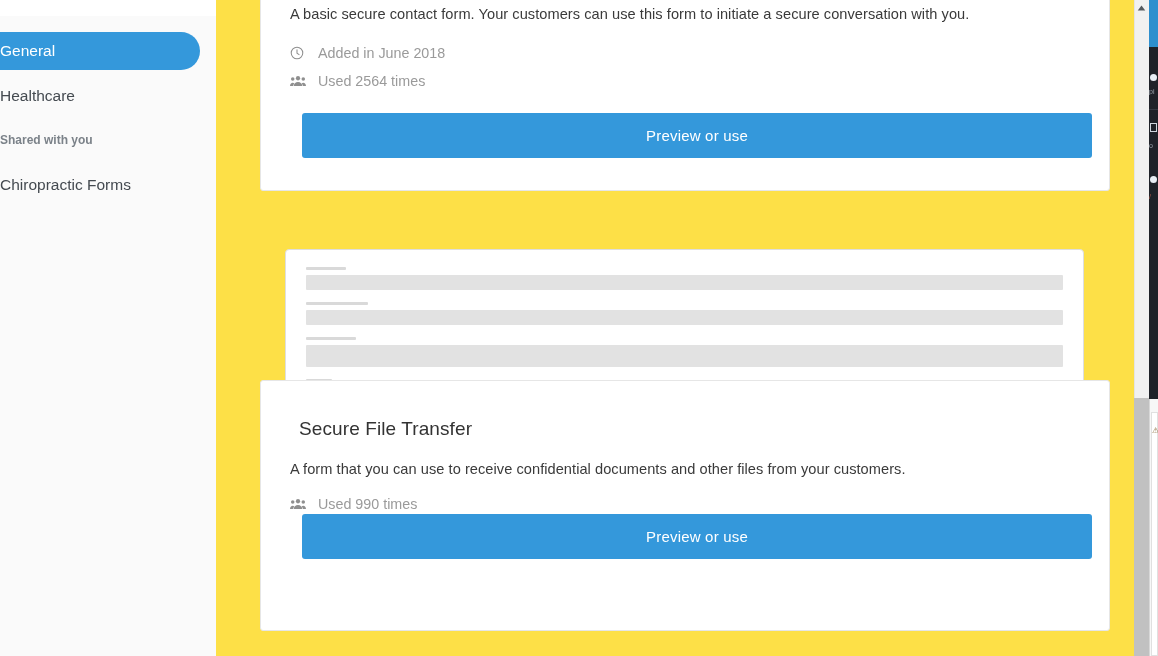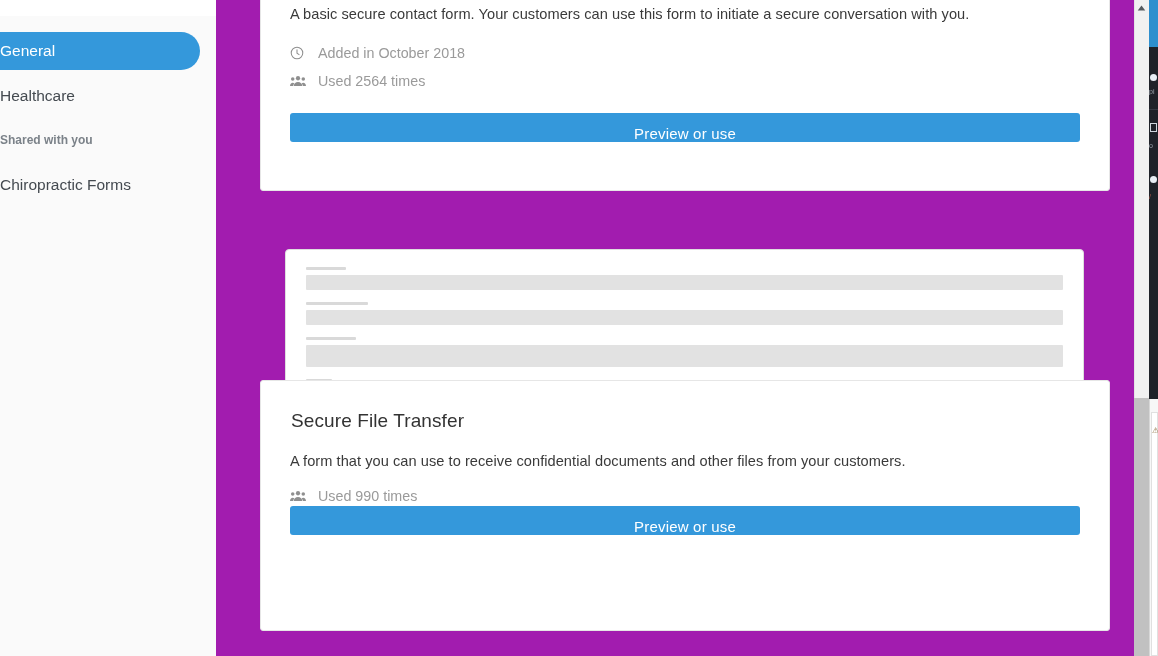--- a/index.html
+++ b/index.html
@@ -55,41 +55,41 @@
     font-size: 12px;
   }
 
   
   #main {
     position: absolute;
     left: 216px;
     top: 0;
     width: 918px;
     height: 656px;
-    background: #a21caf;
+    background: #fde047;
     overflow: hidden;
   }
 
   .card {
     position: absolute;
     background: #ffffff;
     border: 1px solid #e6e6e6;
     border-radius: 3px;
     box-sizing: border-box;
   }
 
   .card-body {
     padding: 0 29px;
   }
 
   .card-title {
     font-size: 19px;
     color: #333333;
     font-weight: normal;
-    margin: 1px;
+    margin: 9px;
     padding: 0;
     letter-spacing: 0.1px;
   }
 
   .card-desc {
     font-size: 14.6px;
     color: #3a3a3a;
     line-height: 20px;
     margin: 0;
     letter-spacing: 0.05px;
@@ -114,27 +114,28 @@
   }
   .meta-icon svg { display: block; }
 
   .btn-primary {
     display: block;
     width: 100%;
     background: #3498db;
     color: #ffffff;
     border: 0;
     border-radius: 3px;
-    height: 29px;
+    height: 45px;
     line-height: 41px;
     font-size: 15px;
     font-family: "Liberation Sans", sans-serif;
     padding: 0;
     cursor: pointer;
     letter-spacing: 0.2px;
+    margin-left: 12px;
   }
 
   
   #skeleton-card {
     left: 69px;
     top: 249px;
     width: 799px;
     height: 135px;
     border: 1px solid #dedede;
     border-radius: 4px;
@@ -257,21 +258,21 @@
         <h3 class="card-title" style="margin-bottom:17px;"></h3>
         <p class="card-desc" style="margin-bottom:18px;">A basic secure contact form. Your customers can use this form to initiate a secure conversation with you.</p>
 
         <div class="meta-row" style="margin-bottom:7px;">
           <span class="meta-icon">
             <svg width="14" height="14" viewBox="0 0 16 16" fill="none">
               <circle cx="8" cy="8" r="6.6" stroke="#8f8f8f" stroke-width="1.2"></circle>
               <path d="M8 4.4V8.2L10.4 9.8" stroke="#8f8f8f" stroke-width="1.2" stroke-linecap="round"></path>
             </svg>
           </span>
-          <span>Added in October 2018</span>
+          <span>Added in June 2018</span>
         </div>
 
         <div class="meta-row" style="margin-bottom:22px;">
           <span class="meta-icon">
             <svg width="16" height="12" viewBox="0 0 20 14" fill="#8f8f8f">
               <circle cx="10" cy="3.6" r="2.7"></circle>
               <path d="M4.6 13.4c0-3.1 2.4-5.3 5.4-5.3s5.4 2.2 5.4 5.3z"></path>
               <circle cx="3.4" cy="4.6" r="2.2"></circle>
               <path d="M0 13.4c0-2.4 1.5-4.1 3.4-4.1 .8 0 1.5.3 2.1.8-1 1-1.6 2.2-1.7 3.3z"></path>
               <circle cx="16.6" cy="4.6" r="2.2"></circle>

